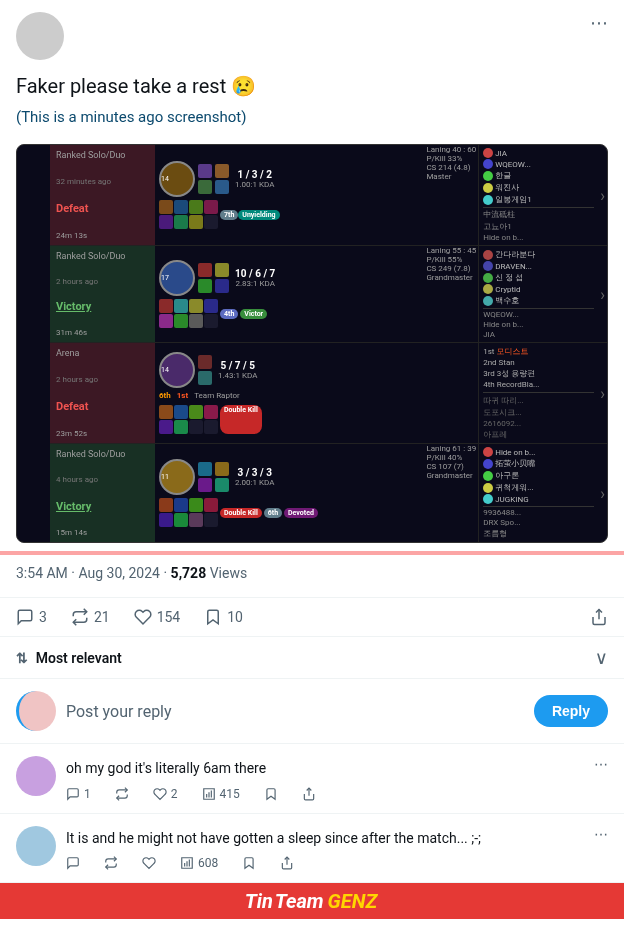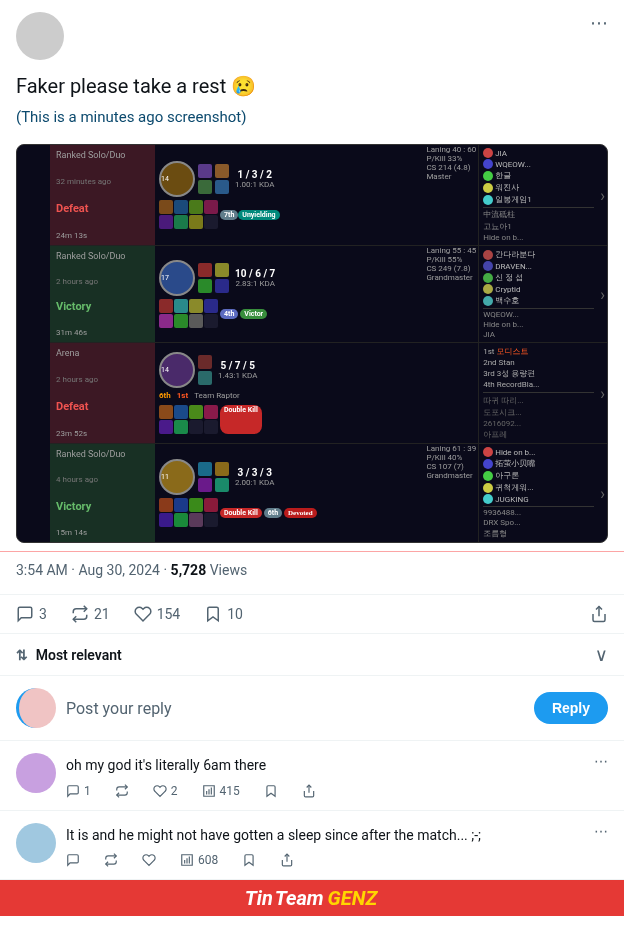--- a/index.html
+++ b/index.html
@@ -50,21 +50,21 @@
       font-size: 15px;
       color: #0c4a6e;
       margin-bottom: 10px;
     }
     .badge-green { background: #4caf50; }
 
     .tweet-meta {
       padding: 10px 16px;
       color: #536471;
       font-size: 14px;
-      border-top: 1px solid #fca5a5;
+      border-top: 4px solid #fca5a5;
       margin-top: 4px;
     }
 
     .tweet-meta-time {
       margin-bottom: 6px;
     }
 
     .bold-views {
       font-weight: bold;
       color: #0f1419;
@@ -258,21 +258,21 @@
       color: #757575;
       font-size: 8px;
     }
 
     .match-result-text {
       font-size: 11px;
       font-weight: bold;
     }
 
     .defeat-text { color: #ef5350; }
-    .victory-text { color: #66bb6a; }
+    .victory-text { color: #66bb6a; text-decoration: underline; }
 
     .match-duration {
       color: #9e9e9e;
       font-size: 8px;
     }
 
     .match-middle {
       flex: 1;
       padding: 4px 4px;
       display: flex;
@@ -622,21 +622,21 @@
           <div class="sm-item" style="background:#3a8a1a;"></div>
           <div class="sm-item" style="background:#8a1a3a;"></div>
           <div class="sm-item" style="background:#3a1a8a;"></div>
           <div class="sm-item" style="background:#1a8a3a;"></div>
           <div class="sm-item" style="background:#5a3a5a;"></div>
           <div class="sm-item sm-item-empty"></div>
         </div>
         <div style="display:flex;gap:2px;align-items:center;flex-wrap:wrap;">
           <div class="sm-badge badge-red">Double Kill</div>
           <div class="sm-badge badge-gray">6th</div>
-          <div class="sm-badge" style="background:#b91c1c;font-family:Liberation Serif, serif;">Devoted</div>
+          <div class="sm-badge" style="background:#701a75;">Devoted</div>
         </div>
       </div>
     </div>
     <div class="cs-col">
       <div>Laning 61 : 39</div>
       <div>P/Kill 40%</div>
       <div>CS 107 (7)</div>
       <div>Grandmaster</div>
     </div>
     <div class="match-right">

